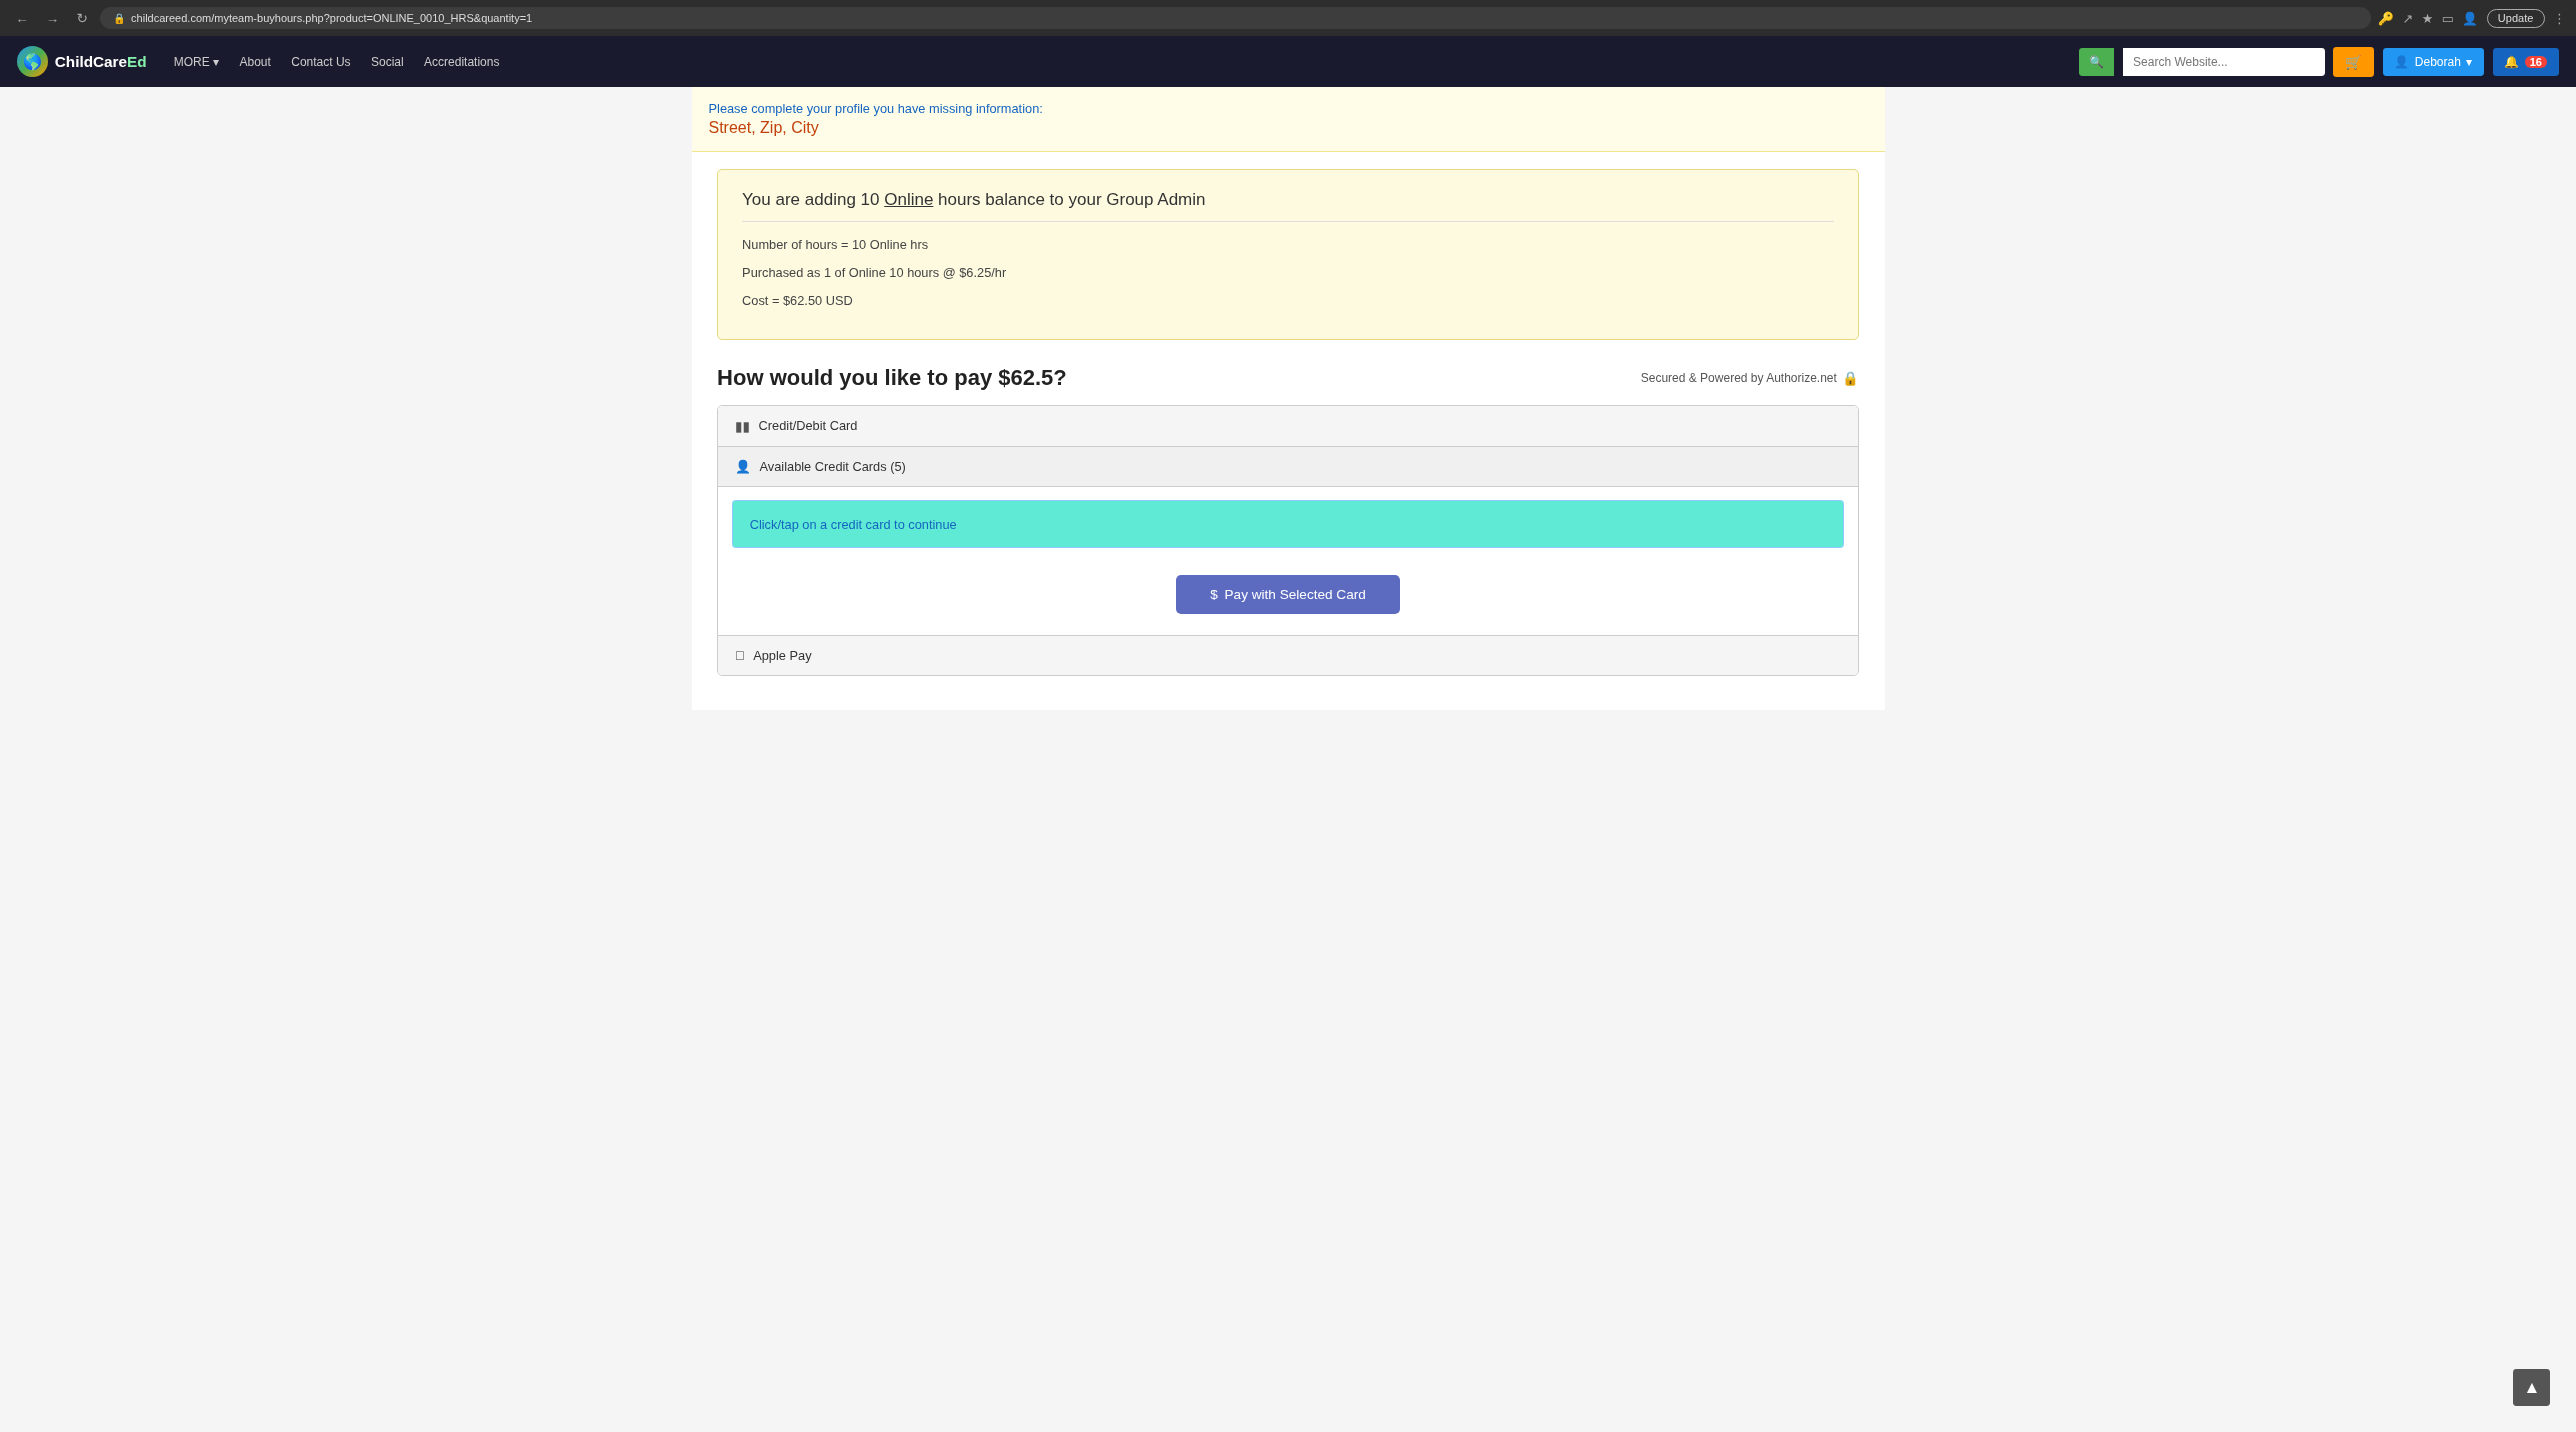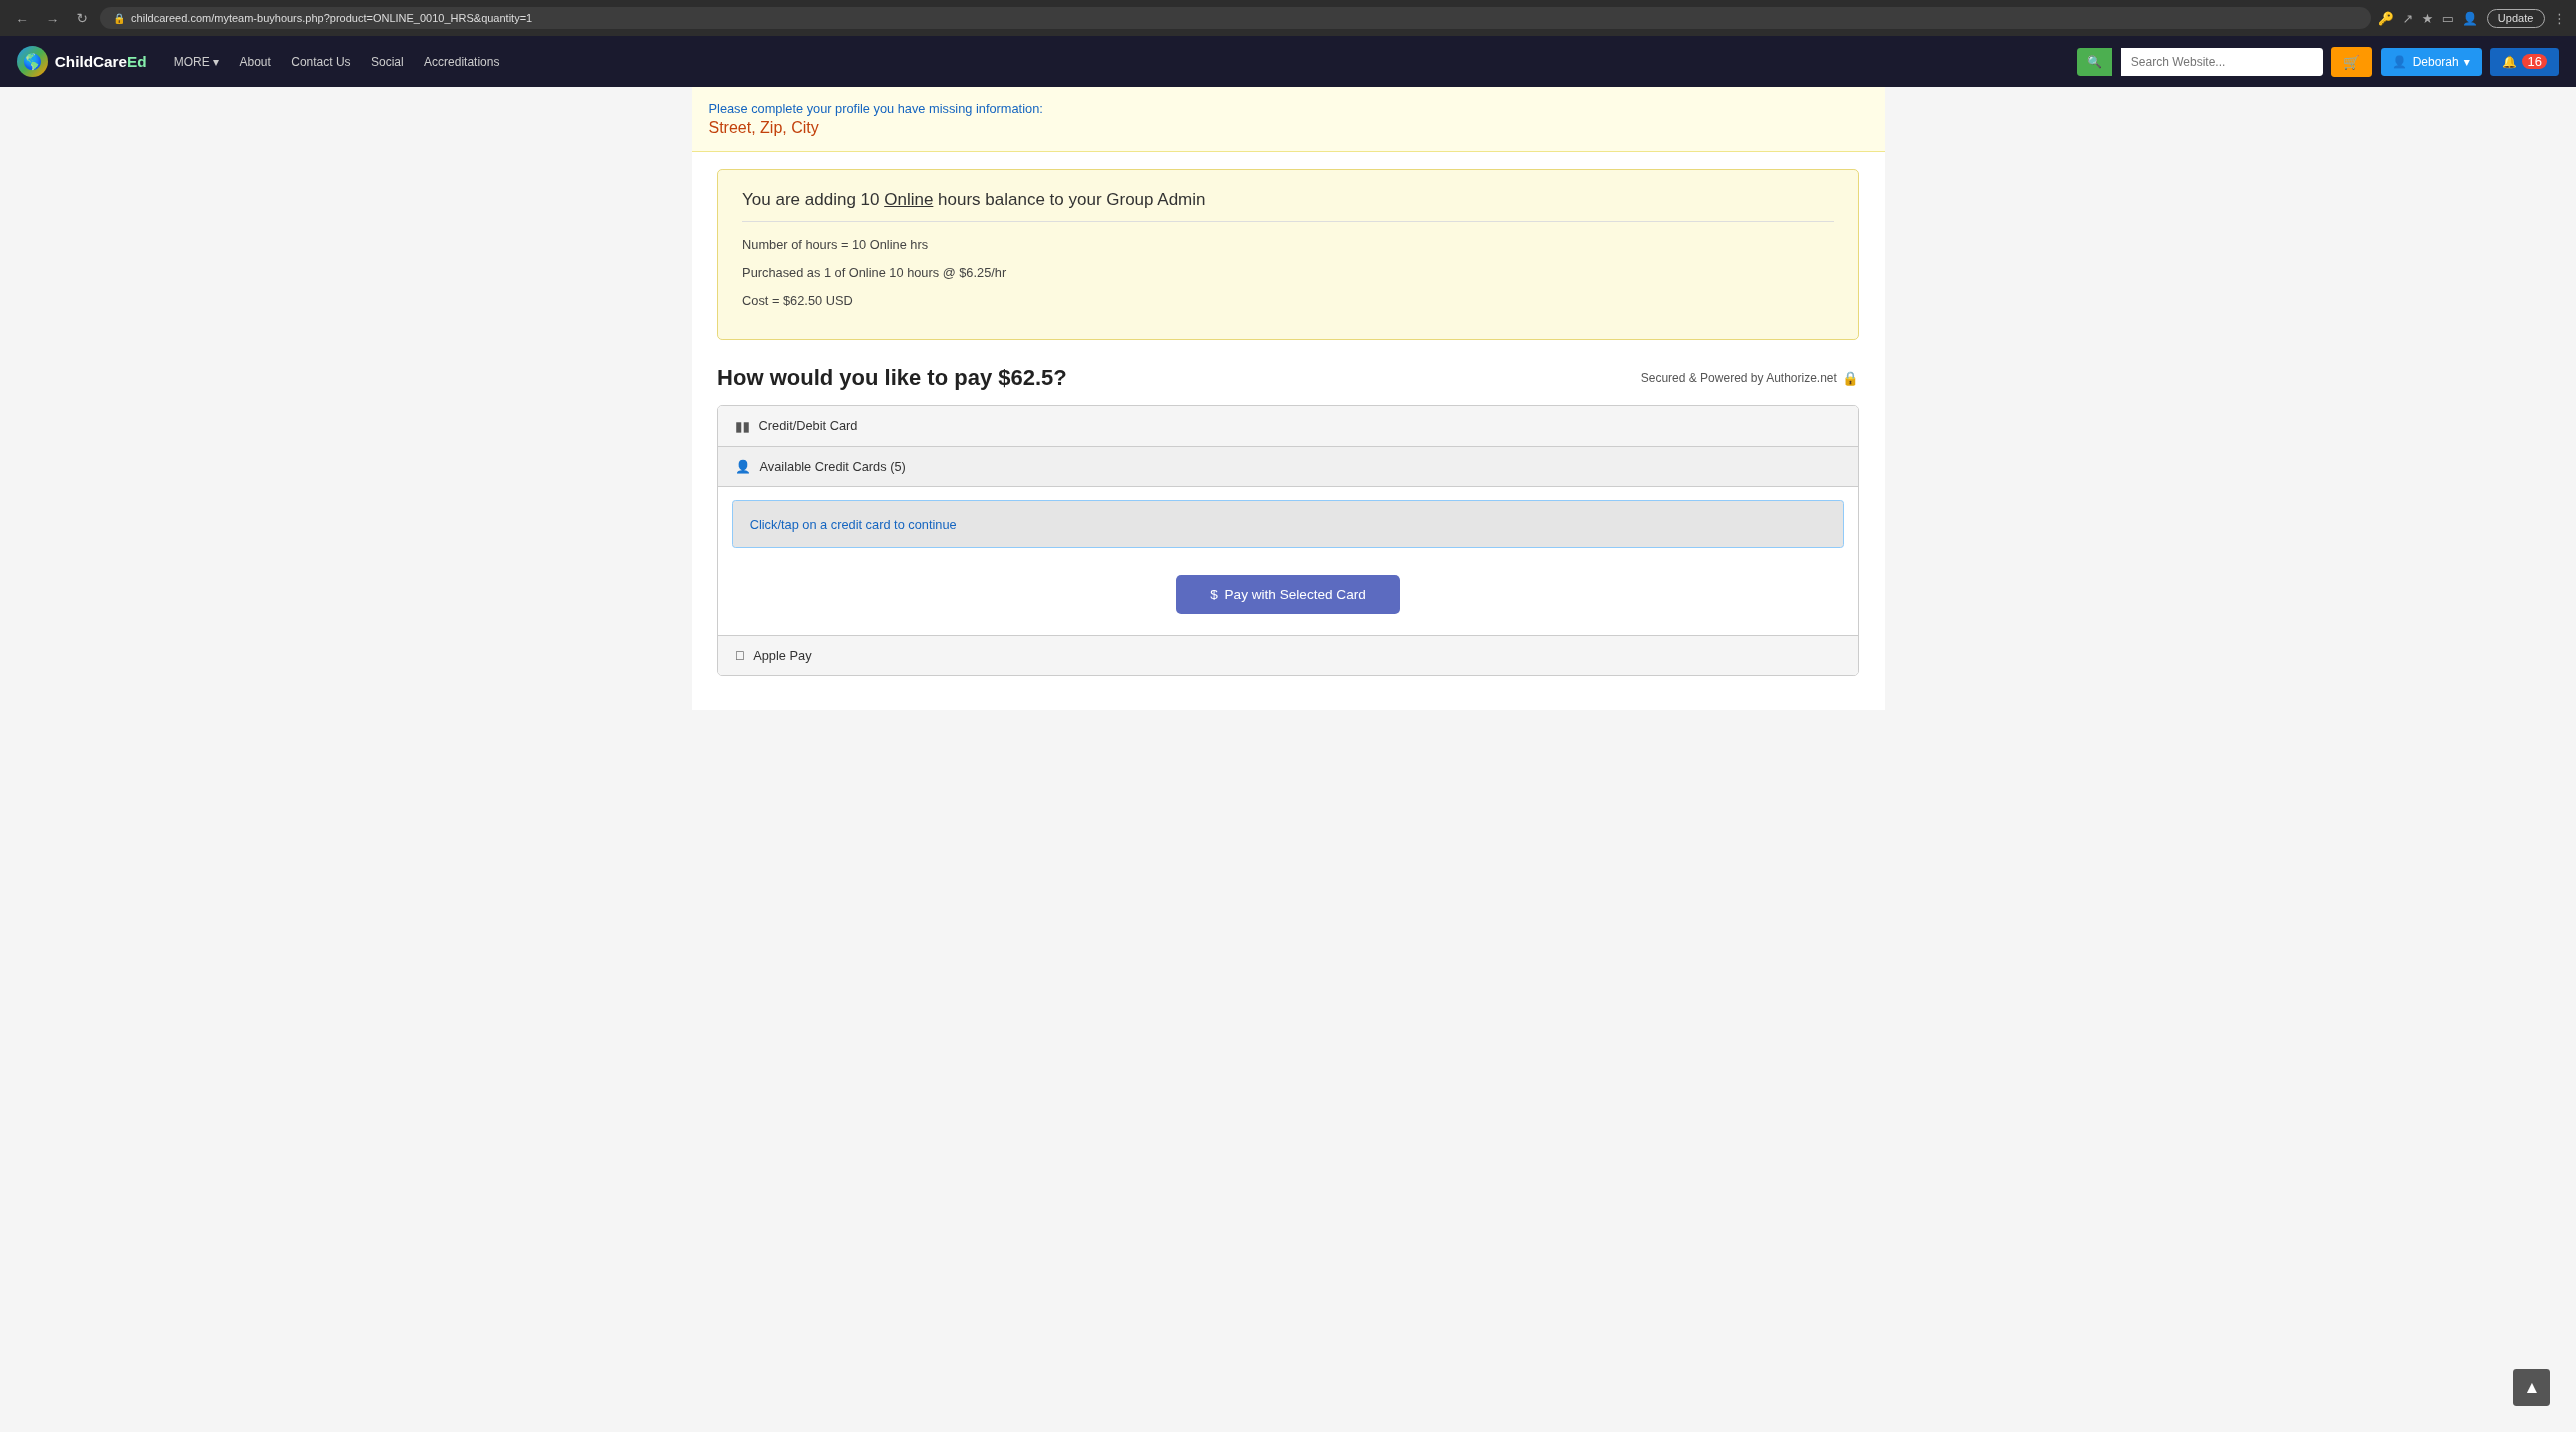--- a/index.html
+++ b/index.html
@@ -156,22 +156,22 @@
       font-size: 12px;
       display: flex;
       align-items: center;
       gap: 5.1px;
     }
     .notif-badge {
       background: #f44336;
       color: white;
       border-radius: 8.5px;
       padding: 0 5.1px;
-      font-size: 13px;
-      font-weight: normal;
+      font-size: 11px;
+      font-weight: bold;
     }
 
     
     .page-content {
       max-width: 1193px;
       margin: 0 auto;
       padding: 0;
     }
 
     
@@ -270,21 +270,21 @@
       background: #f0f0f0;
       border-bottom: 0.9px solid #ccc;
       padding: 12px 17px;
       font-size: 12.8px;
       color: #333;
       display: flex;
       align-items: center;
       gap: 8.5px;
     }
     .click-tap-area {
-      background: #e5e5e5;
+      background: #5eead4;
       margin: 13.6px;
       border: 0.9px solid #90caf9;
       border-radius: 3.4px;
       padding: 15.3px 17px;
       font-size: 12.8px;
       color: #1565C0;
     }
     .pay-btn-area {
       text-align: center;
       padding: 13.6px 17px 20.4px;

